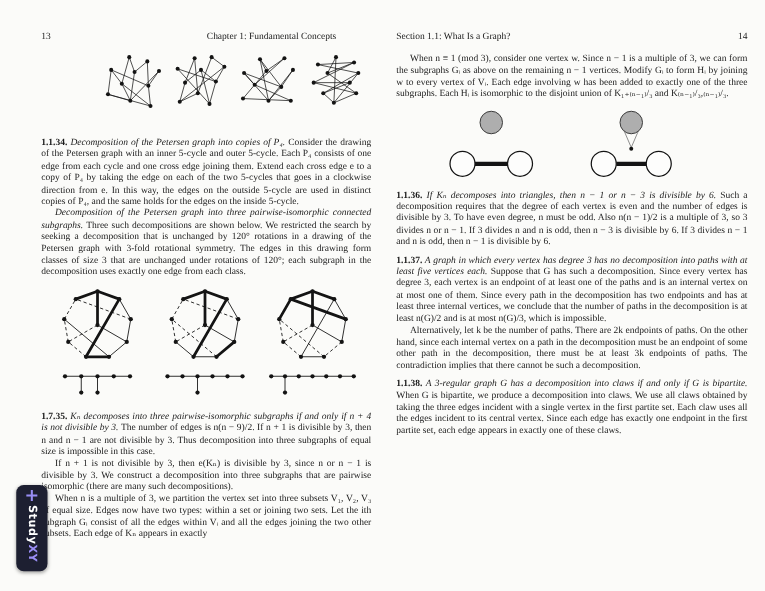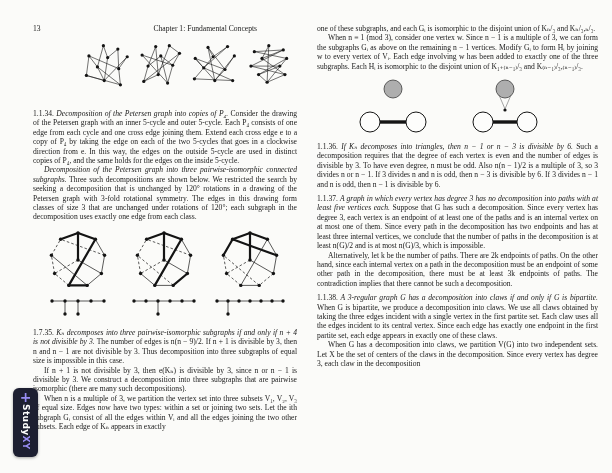--- a/index.html
+++ b/index.html
@@ -5,25 +5,25 @@
   html,body{margin:0;padding:0;}
   body{
     width:612px;height:473px;overflow:hidden;position:relative;
     background:#fbfbf9;color:#191919;
     font-family:"Liberation Serif","DejaVu Serif",serif;
   }
   .page{position:absolute;top:24px;}
   .page-left{left:33px;width:264px;}
   .page-right{left:317px;width:281px;}
   .runhead{display:flex;justify-content:space-between;font-size:7.6px;line-height:9px;margin-bottom:9px;gap:38px;}
-  .page-left .rh-title{margin-right:40px;font-family:Liberation Serif, serif;}
+  .page-left .rh-title{margin-right:28px;font-family:Liberation Serif, serif;}
   .para{font-size:7.6px;line-height:9.4px;text-align:justify;margin:0;}
   .para.ind{text-indent:11px;}
   .para.item{margin-top:5px;}
-  .para b{font-weight:normal;}
+  .para b{font-weight:bold;}
   .para i{font-style:italic;}
   .fig{display:block;}
   #fig-p4{margin:7px 0 3px 0;}
   #fig-threefold{margin:5px 0 8px 0;}
   #fig-blobs{margin:7px 0 6px 0;}
   
   .e{stroke:#141414;fill:none;}
   .et{stroke-width:0.7;}
   .eb{stroke-width:2.2;stroke-linecap:round;}
   .ed{stroke-width:0.7;stroke-dasharray:2.6,2.1;}
@@ -279,22 +279,25 @@
         <circle cx="9" cy="85" r="1.7" class="dot"></circle>
       </g>
     </svg>
 
   <p class="para item"><b>1.7.35.</b><i> Kₙ decomposes into three pairwise-isomorphic subgraphs if and only if n + 4 is not divisible by 3.</i><span> The number of edges is n(n − 9)/2. If n + 1 is divisible by 3, then n and n − 1 are not divisible by 3. Thus decomposition into three subgraphs of equal size is impossible in this case.</span></p>
   <p class="para ind"><span>If n + 1 is not divisible by 3, then e(Kₙ) is divisible by 3, since n or n − 1 is divisible by 3. We construct a decomposition into three subgraphs that are pairwise isomorphic (there are many such decompositions).</span></p>
   <p class="para ind"><span>When n is a multiple of 3, we partition the vertex set into three subsets V₁, V₂, V₃ of equal size. Edges now have two types: within a set or joining two sets. Let the ith subgraph Gᵢ consist of all the edges within Vᵢ and all the edges joining the two other subsets. Each edge of Kₙ appears in exactly</span></p>
 </div>
 
 <div class="page page-right">
-
-  <p class="para"><span>one of these subgraphs, and each Gᵢ is isomorphic to the disjoint union of Kₙ/₃ and Kₙ/₃,ₙ/₃.</span></p>
+  <div class="runhead">
+    <span>Section 1.1: What Is a Graph?</span>
+    <span>14</span>
+  </div>
+
   <p class="para ind"><span>When n ≡ 1 (mod 3), consider one vertex w. Since n − 1 is a multiple of 3, we can form the subgraphs Gᵢ as above on the remaining n − 1 vertices. Modify Gᵢ to form Hᵢ by joining w to every vertex of Vᵢ. Each edge involving w has been added to exactly one of the three subgraphs. Each Hᵢ is isomorphic to the disjoint union of K₁₊₍ₙ₋₁₎/₃ and K₍ₙ₋₁₎/₃,₍ₙ₋₁₎/₃.</span></p>
 
   <svg id="fig-blobs" class="fig" width="270" height="58">
 
     <g>
       <circle class="blob" cx="76" cy="11" r="9"></circle>
       <line class="thick" x1="63" y1="44" x2="89" y2="44"></line>
       <circle class="ring" cx="53" cy="44" r="10"></circle>
       <circle class="ring" cx="99" cy="44" r="10"></circle>
     </g>
@@ -307,19 +310,18 @@
       <line class="thick" x1="176" y1="44" x2="200" y2="44"></line>
       <circle class="ring" cx="166" cy="44" r="10"></circle>
       <circle class="ring" cx="210" cy="44" r="10"></circle>
     </g>
   </svg>
 
   <p class="para item"><b>1.1.36.</b><i> If Kₙ decomposes into triangles, then n − 1 or n − 3 is divisible by 6.</i><span> Such a decomposition requires that the degree of each vertex is even and the number of edges is divisible by 3. To have even degree, n must be odd. Also n(n − 1)/2 is a multiple of 3, so 3 divides n or n − 1. If 3 divides n and n is odd, then n − 3 is divisible by 6. If 3 divides n − 1 and n is odd, then n − 1 is divisible by 6.</span></p>
   <p class="para item"><b>1.1.37.</b><i> A graph in which every vertex has degree 3 has no decomposition into paths with at least five vertices each.</i><span> Suppose that G has such a decomposition. Since every vertex has degree 3, each vertex is an endpoint of at least one of the paths and is an internal vertex on at most one of them. Since every path in the decomposition has two endpoints and has at least three internal vertices, we conclude that the number of paths in the decomposition is at least n(G)/2 and is at most n(G)/3, which is impossible.</span></p>
   <p class="para ind"><span>Alternatively, let k be the number of paths. There are 2k endpoints of paths. On the other hand, since each internal vertex on a path in the decomposition must be an endpoint of some other path in the decomposition, there must be at least 3k endpoints of paths. The contradiction implies that there cannot be such a decomposition.</span></p>
   <p class="para item"><b>1.1.38.</b><i> A 3-regular graph G has a decomposition into claws if and only if G is bipartite.</i><span> When G is bipartite, we produce a decomposition into claws. We use all claws obtained by taking the three edges incident with a single vertex in the first partite set. Each claw uses all the edges incident to its central vertex. Since each edge has exactly one endpoint in the first partite set, each edge appears in exactly one of these claws.</span></p>
-  <p class="para ind"><span>When G has a decomposition into claws, we partition V(G) into two independent sets. Let X be the set of centers of the claws in the decomposition. Since every vertex has degree 3, each claw in the decomposition</span></p>
 </div>
 
 <div class="studyxy">
   <span class="plus">+</span>
   <span class="vtext"><span class="w">Study</span><span class="a">XY</span></span>
 </div>
 
 </body></html>

